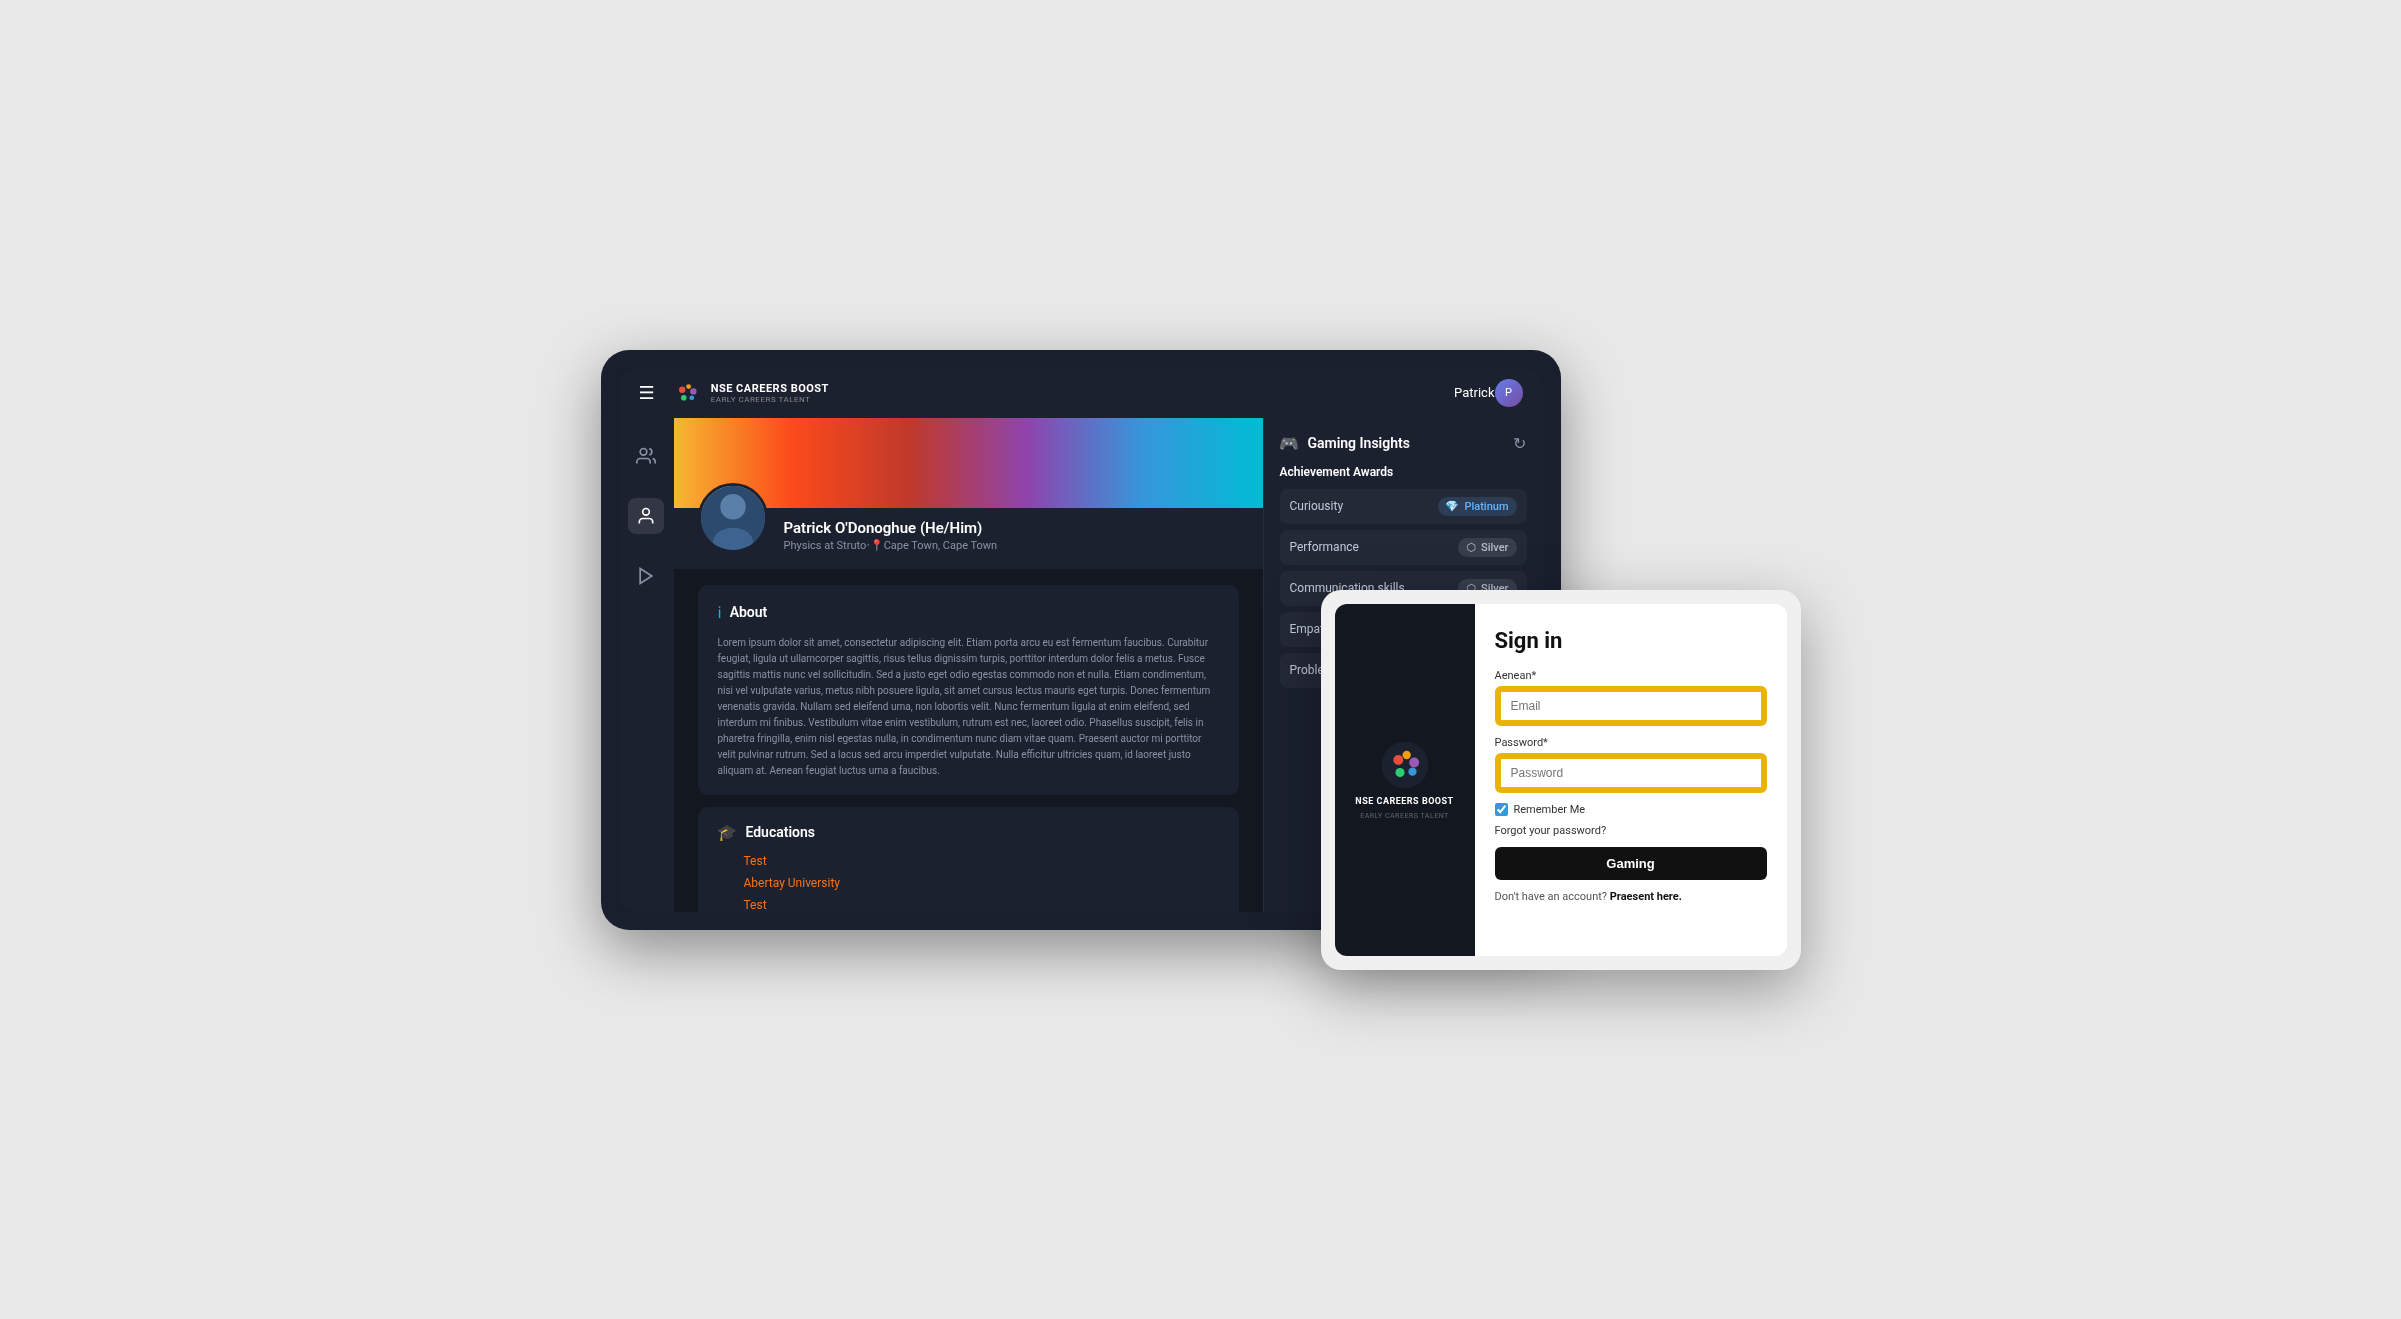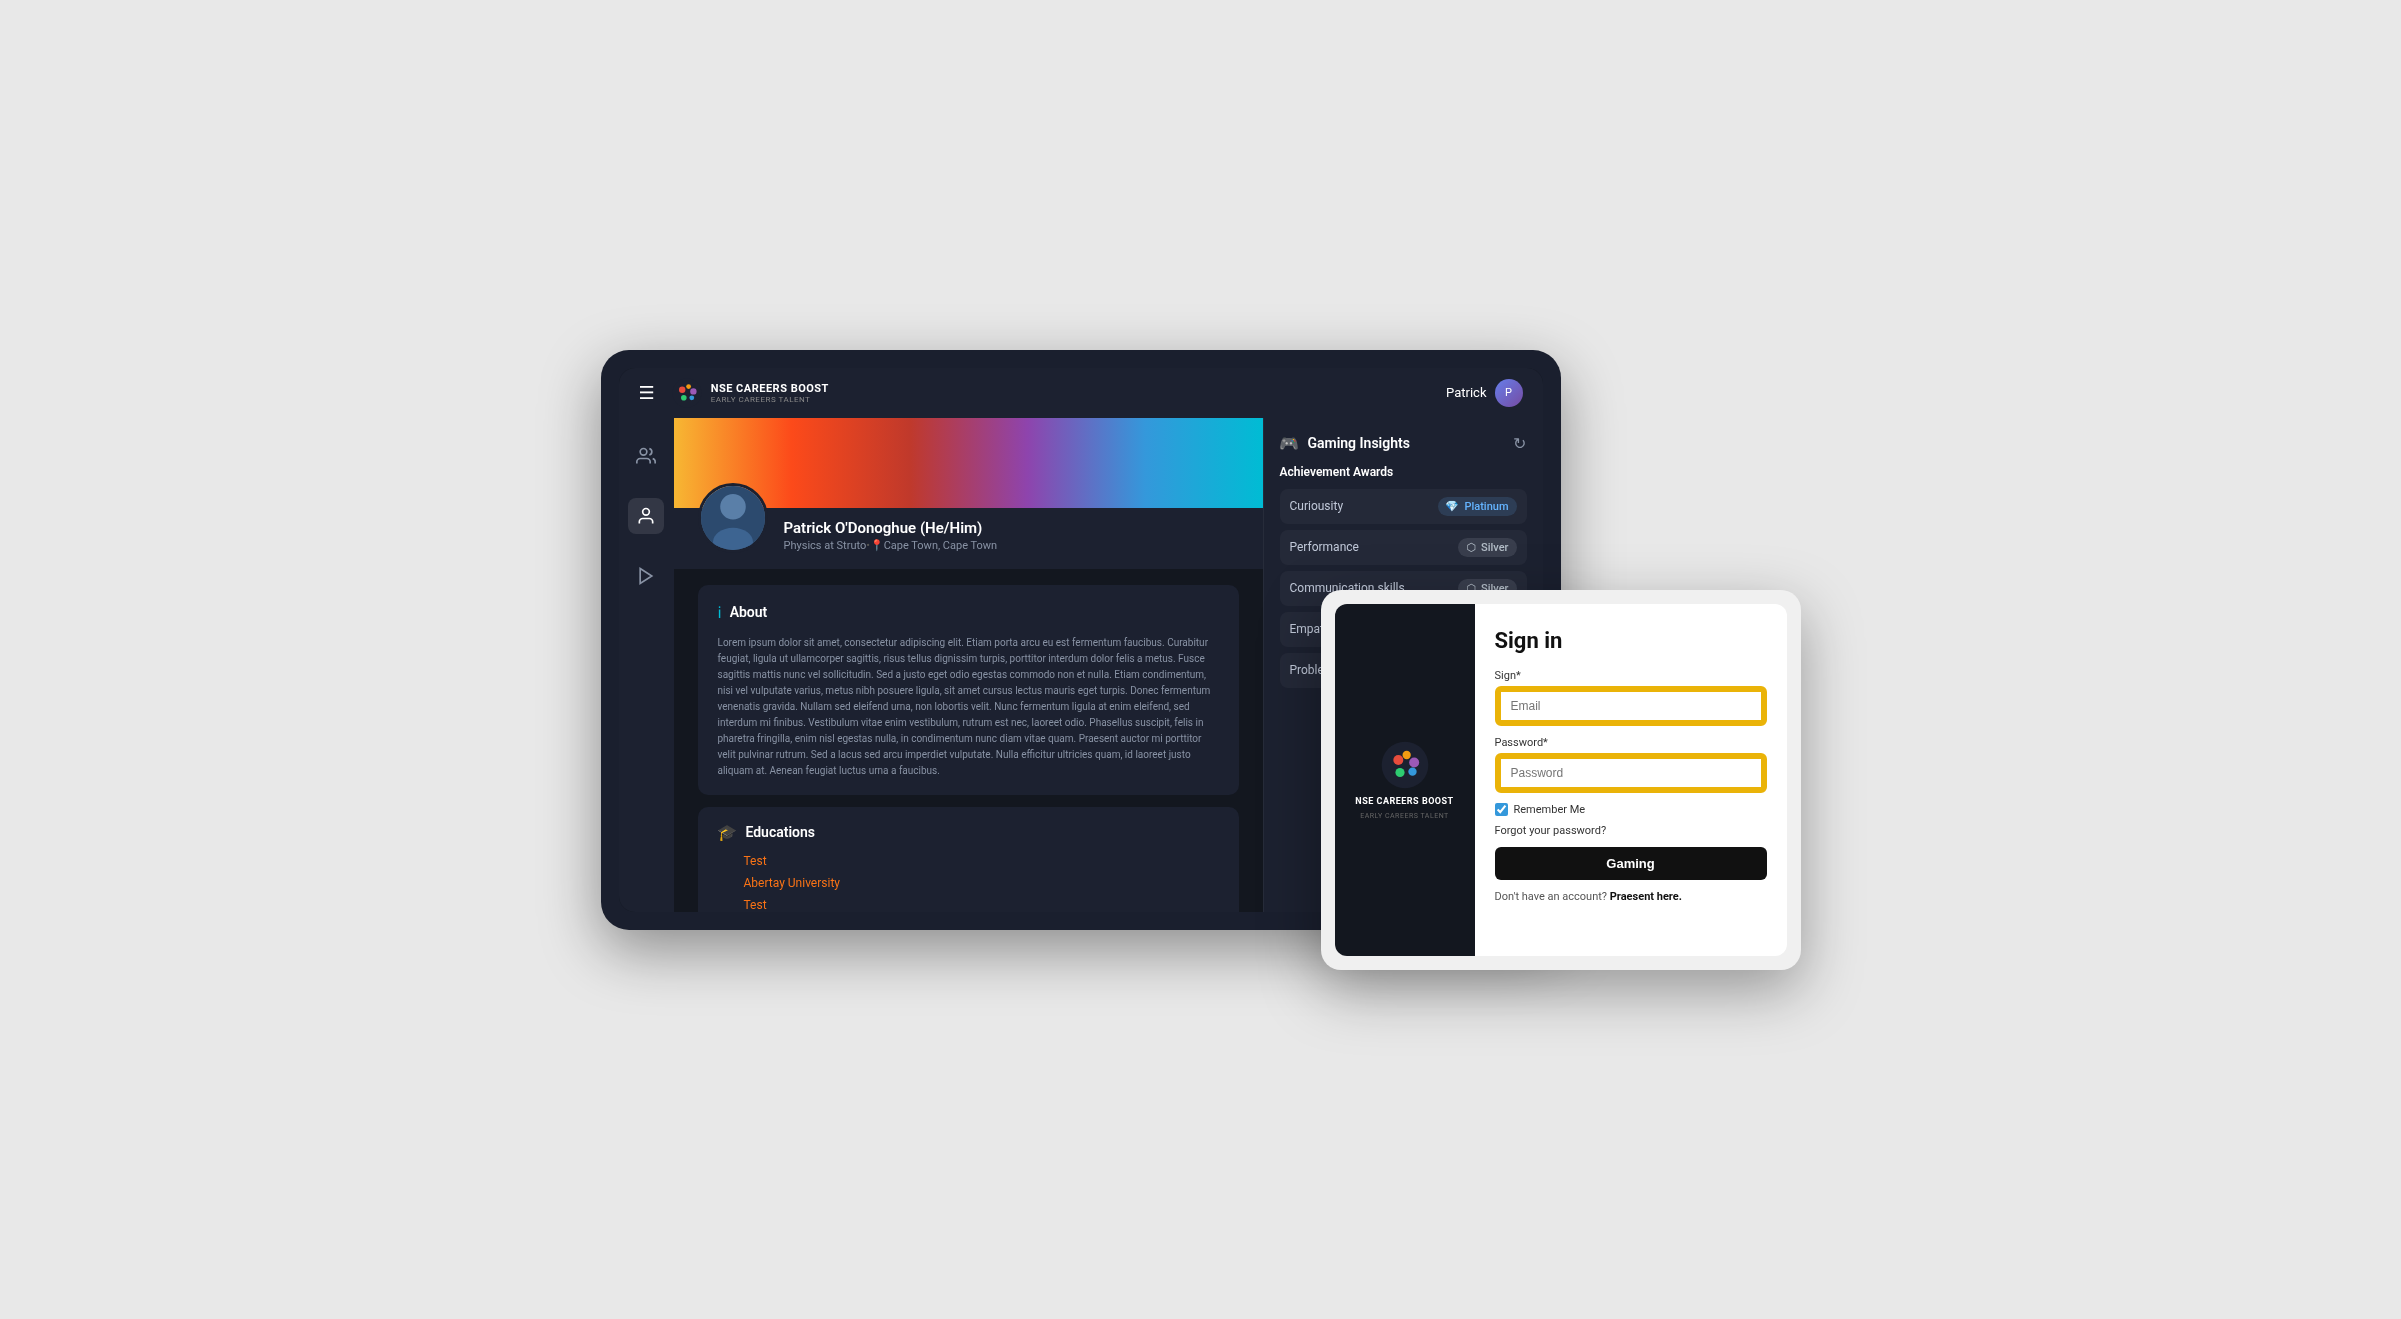--- a/index.html
+++ b/index.html
@@ -86,21 +86,20 @@
       color: #888;
       font-size: 8px;
       letter-spacing: 0.5px;
     }
 
     .header-spacer { flex: 1; }
 
     .user-info {
       display: flex;
       align-items: center;
-      gap: 8px;
       color: #fff;
       font-size: 13px;
     }
 
     .user-avatar-small {
       width: 28px;
       height: 28px;
       border-radius: 50%;
       background: linear-gradient(135deg, #667eea, #764ba2);
       display: flex;
@@ -674,21 +673,21 @@
             <circle cx="24" cy="39" r="5.5" class="logo-dot-5"></circle>
           </svg>
           <span class="signin-logo-text">NSE CAREERS BOOST</span>
           <span class="signin-logo-sub">EARLY CAREERS TALENT</span>
         </div>
       </div>
 
       <div class="signin-right">
         <h2 class="signin-title">Sign in</h2>
 
-        <label class="form-label">Sign*</label>
+        <label class="form-label">Aenean*</label>
         <input class="form-input" type="email" placeholder="Email" style="">
 
         <label class="form-label">Password*</label>
         <input class="form-input" type="password" placeholder="Password" style="">
 
         <div class="remember-row">
           <input type="checkbox" class="remember-checkbox" checked="" style="">
           <span class="remember-label">Remember Me</span>
         </div>
 

